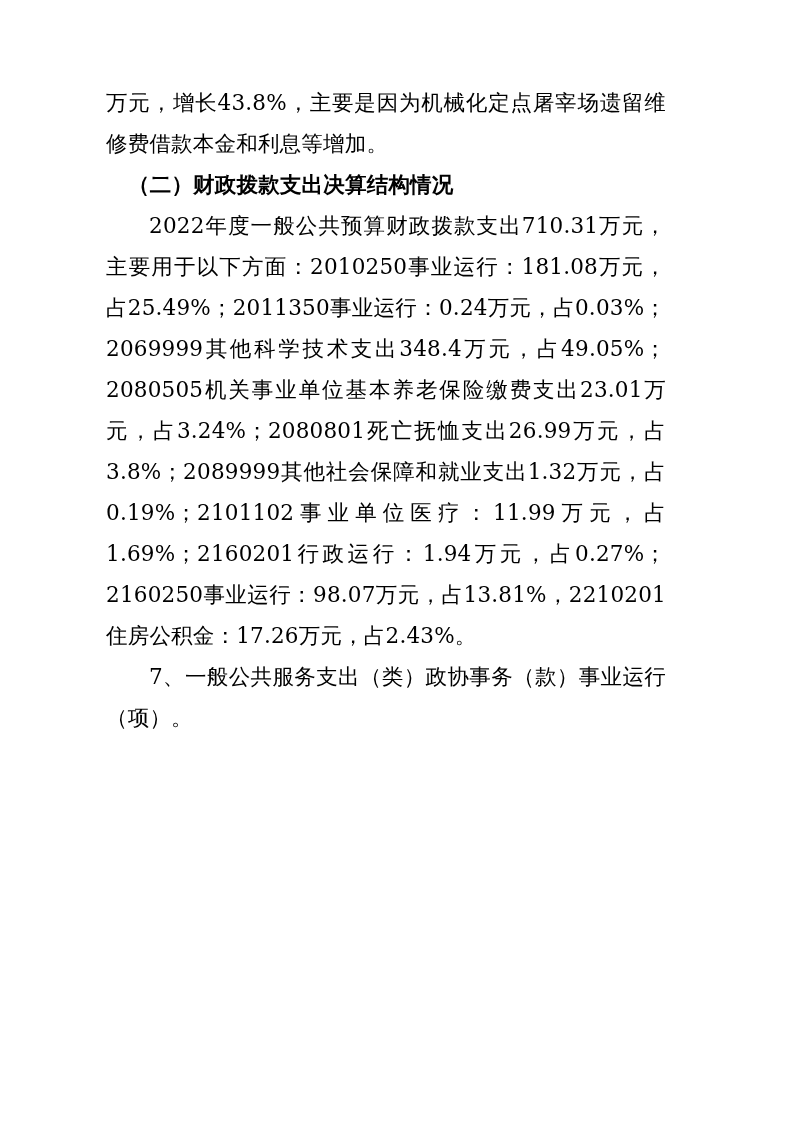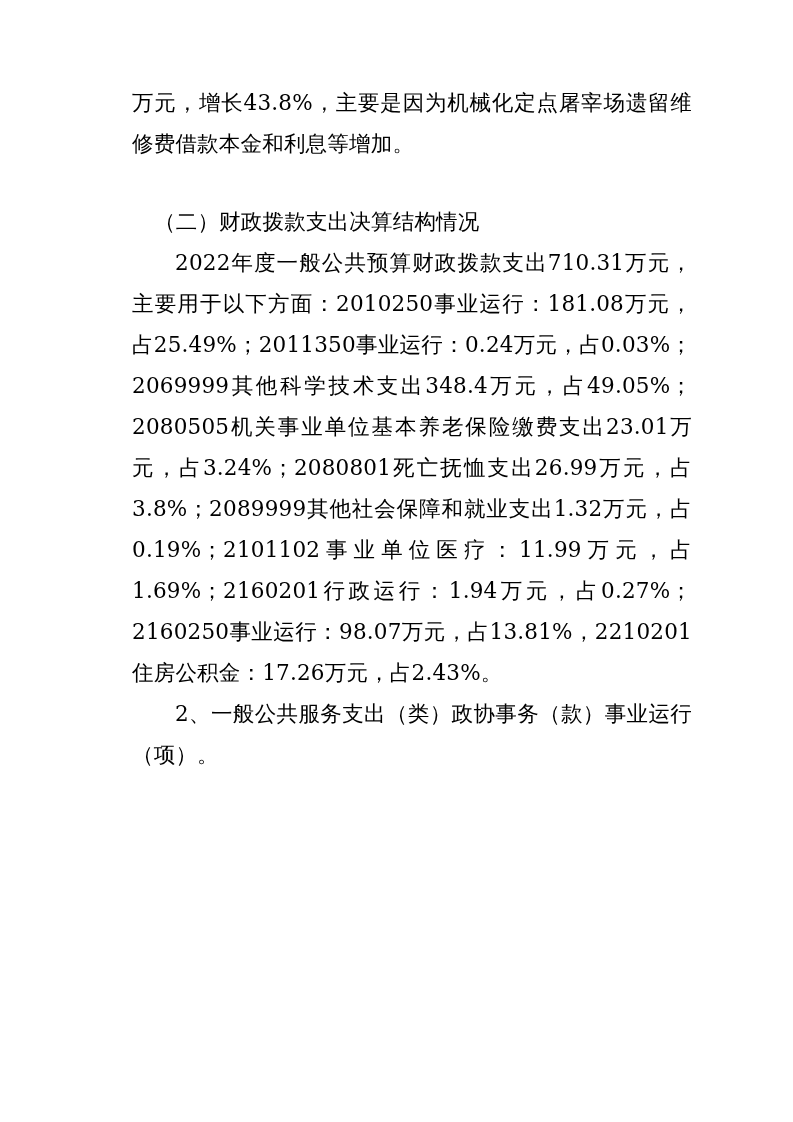--- a/index.html
+++ b/index.html
@@ -14,45 +14,44 @@
   .page {
     position: relative;
     width: 793px;
     height: 1122px;
     background: #ffffff;
     box-sizing: border-box;
     overflow: hidden;
   }
   .content {
     position: absolute;
-    left: 132px;
+    left: 106px;
     top: 82px;
     width: 560px;
   }
   .para {
     font-size: 21.5px;
     line-height: 41px;
     letter-spacing: 0.2px;
     text-align: justify;
     text-justify: inter-ideograph;
     margin: 0 0 0 0;
     white-space: normal;
   }
   .para.indent {
     text-indent: 43px;
   }
   .para.heading {
-    font-weight: normal;
+    font-weight: bold;
     text-indent: 22px;
-    margin-top: 37px;
   }
 </style>
 </head>
 <body>
 
 <div class="page">
   <div class="content">
     <p class="para">万元，增长43.8%，主要是因为机械化定点屠宰场遗留维修费借款本金和利息等增加。</p>
     <p class="para heading">（二）财政拨款支出决算结构情况</p>
     <p class="para indent">2022年度一般公共预算财政拨款支出710.31万元，主要用于以下方面：2010250事业运行：181.08万元，占25.49%；2011350事业运行：0.24万元，占0.03%；2069999其他科学技术支出348.4万元，占49.05%；2080505机关事业单位基本养老保险缴费支出23.01万元，占3.24%；2080801死亡抚恤支出26.99万元，占3.8%；2089999其他社会保障和就业支出1.32万元，占0.19%；2101102事业单位医疗：11.99万元，占1.69%；2160201行政运行：1.94万元，占0.27%；2160250事业运行：98.07万元，占13.81%，2210201住房公积金：17.26万元，占2.43%。</p>
-    <p class="para indent">2、一般公共服务支出（类）政协事务（款）事业运行（项）。</p>
+    <p class="para indent">7、一般公共服务支出（类）政协事务（款）事业运行（项）。</p>
   </div>
 </div>
 
 </body></html>

